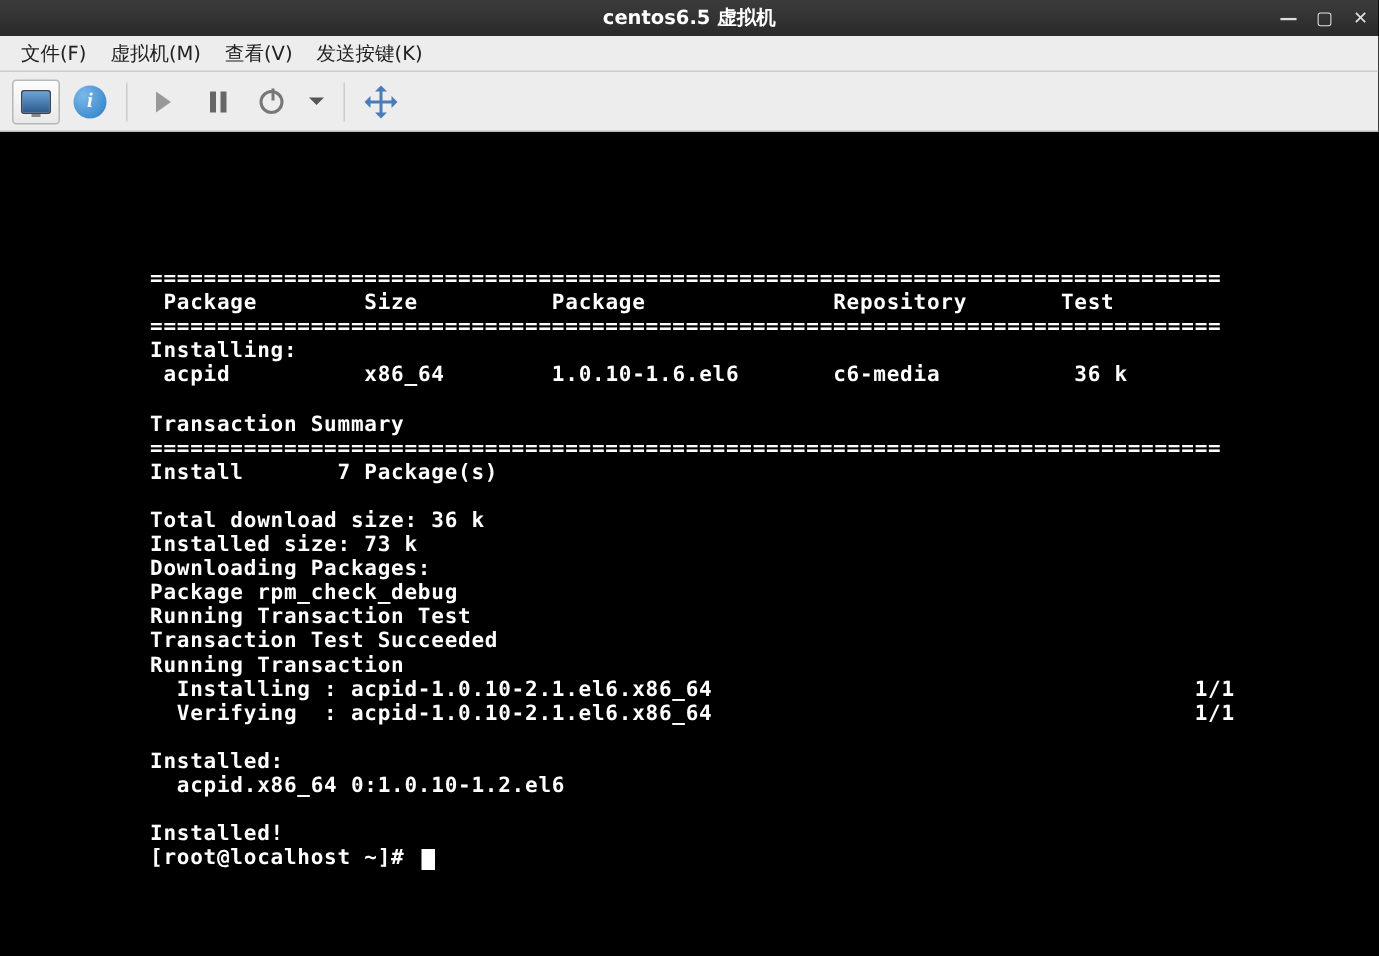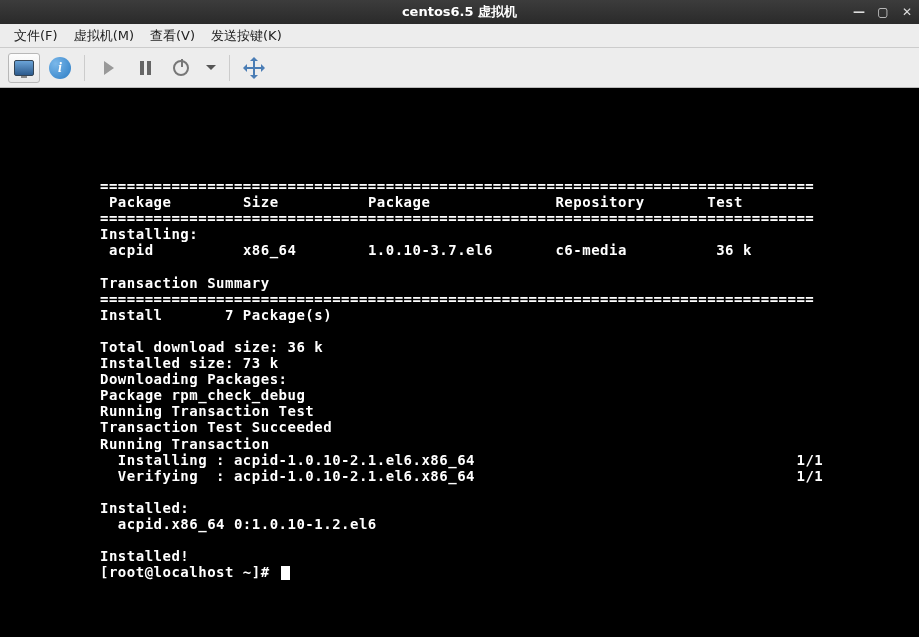--- a/index.html
+++ b/index.html
@@ -251,21 +251,21 @@
       <div class="move-arrow ma-left"></div>
       <div class="move-arrow ma-right"></div>
     </div>
   </div>
 </div>
 
 <div class="terminal"><span>================================================================================</span>
  <span>Package</span>        <span>Size</span>          <span>Package</span>              <span>Repository</span>       <span>Test</span>
 <span>================================================================================</span>
 <span>Installing:</span>
- <span>acpid</span>          <span>x86_64</span>        <span>1.0.10-3.7.el6</span>       <span>c6-media</span>          <span>36 k</span>
+ <span>acpid</span>          <span>x86_64</span>        <span>1.0.10-1.6.el6</span>       <span>c6-media</span>          <span>36 k</span>
 
 <span>Transaction Summary</span>
 <span>================================================================================</span>
 <span>Install       7 Package(s)</span>
 
 <span>Total download size: 36 k</span>
 <span>Installed size: 73 k</span>
 <span>Downloading Packages:</span>
 <span>Package rpm_check_debug</span>
 <span>Running Transaction Test</span>

